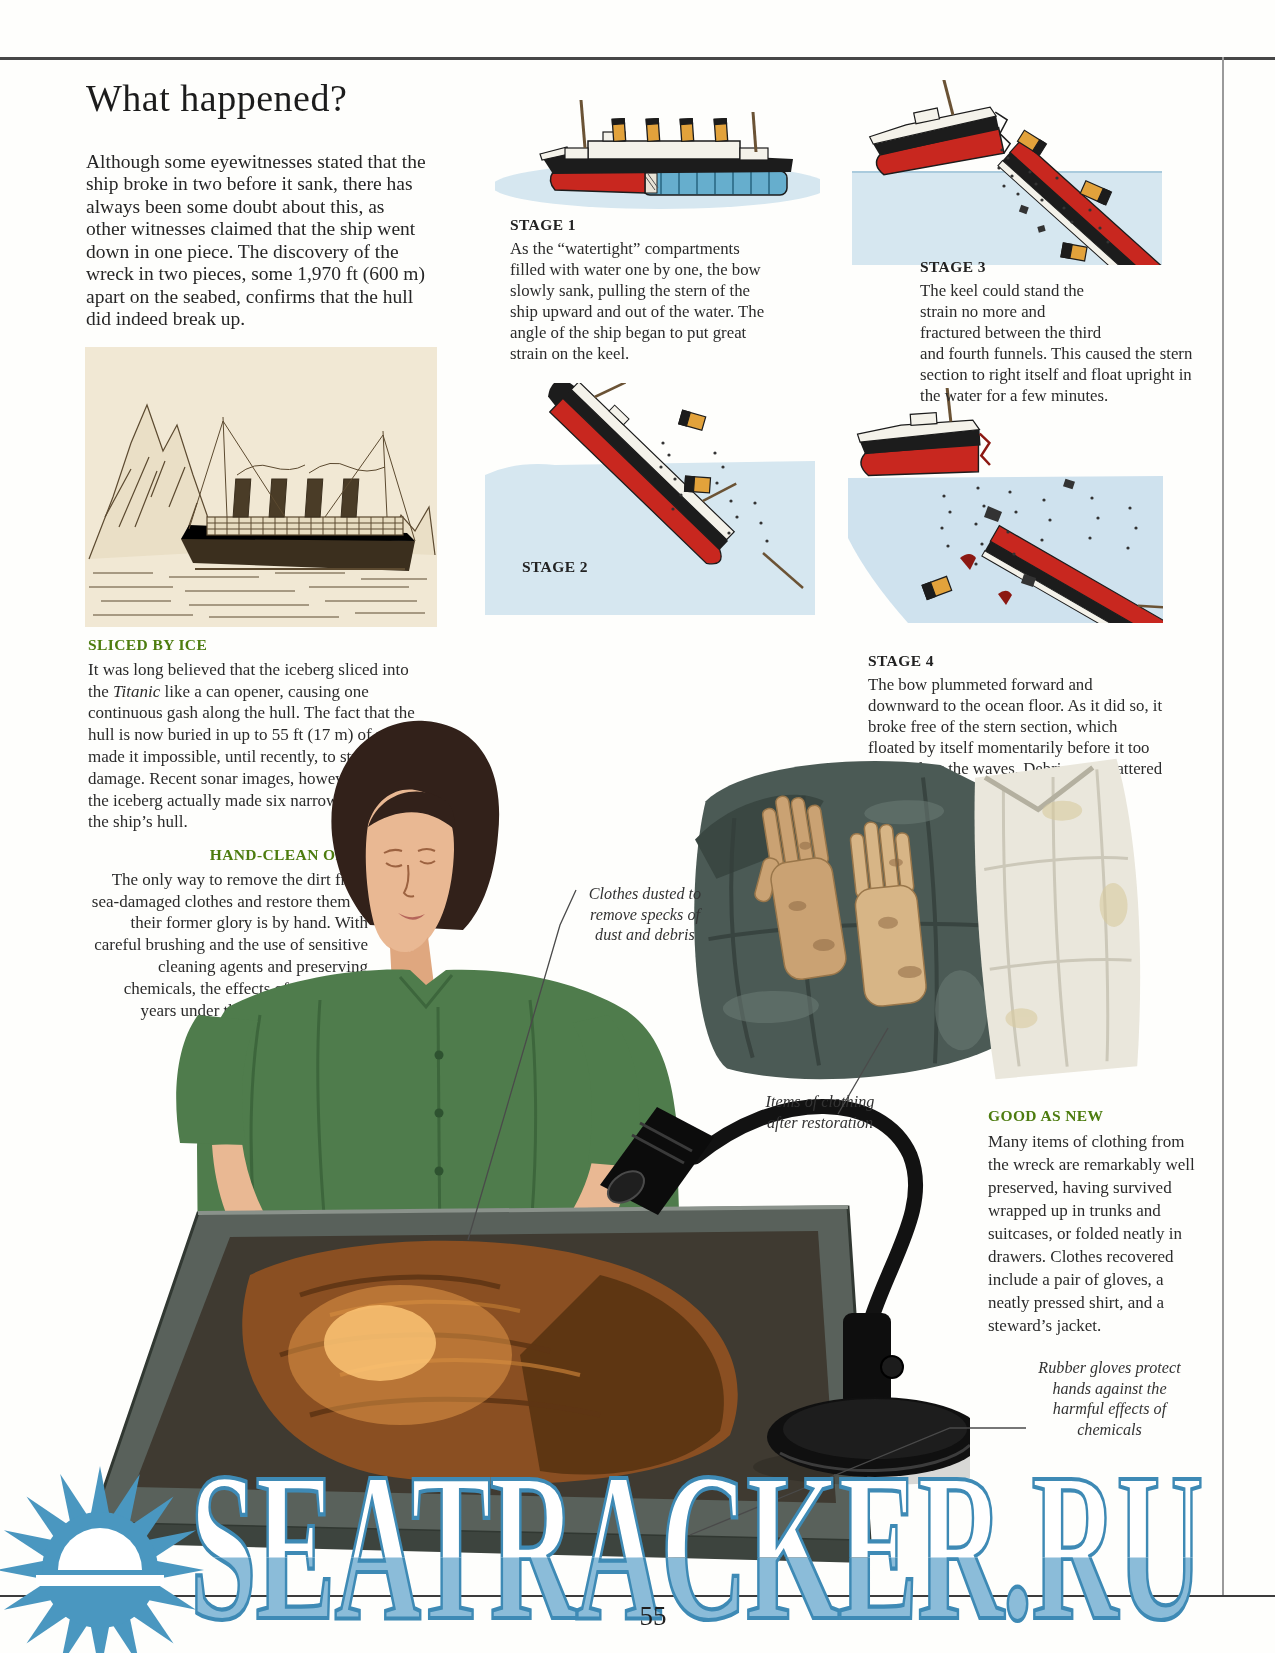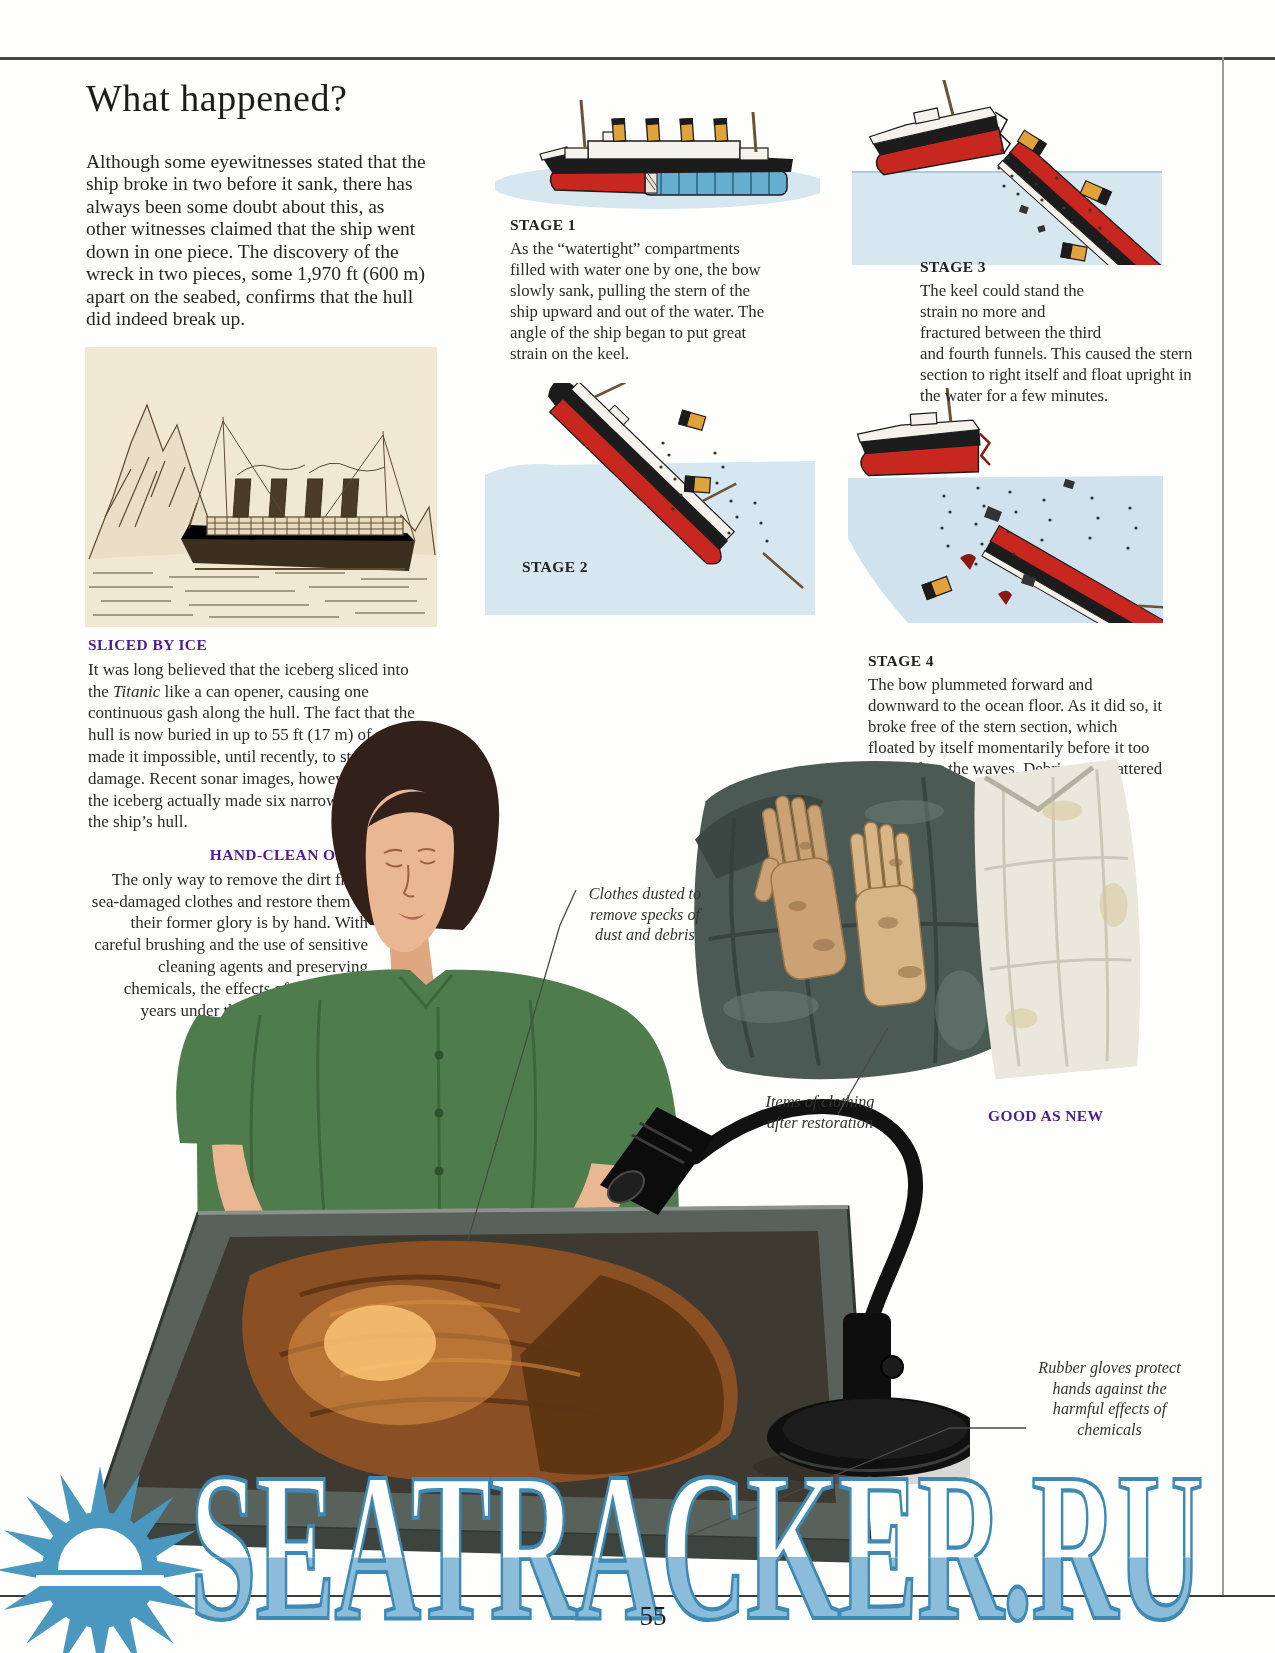--- a/index.html
+++ b/index.html
@@ -11,21 +11,21 @@
 
   .title{position:absolute;left:86px;top:76px;font-size:38px;font-weight:400;color:#1c1c1c;margin:0;letter-spacing:.5px;}
   .intro{position:absolute;left:86px;top:131px;width:342px;font-size:19.5px;line-height:22.5px;color:#262626;}
 
   .stage{position:absolute;font-size:16.8px;line-height:21px;color:#2b2b2b;}
   .stage h3{margin:0 0 3px 0;font-size:15.5px;font-weight:bold;letter-spacing:.4px;color:#222;}
   .stage p{margin:0;}
   .flt{float:right;}
 
   .section{position:absolute;font-size:17px;line-height:21.8px;color:#2b2b2b;}
-  .section h3{margin:0 0 3px 0;font-size:15.5px;font-weight:bold;letter-spacing:.4px;color:#4c1d95;}
+  .section h3{margin:0 0 3px 0;font-size:15.5px;font-weight:bold;letter-spacing:.4px;color:#4d7c0f;}
   .section p{margin:0;}
   .it{font-style:italic;}
 
   .caption{position:absolute;font-style:italic;font-size:16.2px;line-height:20.5px;color:#333;text-align:center;}
 
   .fig{position:absolute;}
   .engraving{background:#f1e8d4;box-shadow:0 0 0 1px #d9cdb4 inset;}
 
   .wm{position:absolute;left:190px;top:1441px;font-weight:bold;font-size:200px;line-height:1;
       white-space:nowrap;letter-spacing:-2px;transform:scale(0.60,1.06);transform-origin:left top;z-index:30;}
@@ -318,20 +318,21 @@
     <p><span>It was long believed that the iceberg sliced into the </span><span class="it">Titanic</span><span> like a can opener, causing one continuous gash along the hull. The fact that the hull is now buried in up to 55 ft (17 m) of mud made it impossible, until recently, to study the damage. Recent sonar images, however, show that the iceberg actually made six narrow incisions in the ship’s hull.</span></p>
   </div>
 
   <div class="section" style="left:88px;top:844px;width:280px;text-align:right;">
     <h3>HAND-CLEAN ONLY</h3>
     <p>The only way to remove the dirt from sea-damaged clothes and restore them to their former glory is by hand. With careful brushing and the use of sensitive cleaning agents and preserving chemicals, the effects of almost 100 years under the sea can slowly be reversed.</p>
   </div>
 
   <div class="section" style="left:988px;top:1104px;width:214px;line-height:23px;">
     <h3>GOOD AS NEW</h3>
+    <p>Many items of clothing from the wreck are remarkably well preserved, having survived wrapped up in trunks and suitcases, or folded neatly in drawers. Clothes recovered include a pair of gloves, a neatly pressed shirt, and a steward’s jacket.</p>
   </div>
 
   <svg class="fig" style="left:678px;top:752px;" width="468" height="338" viewBox="0 0 468 338">
     <g transform="rotate(-2 234 169)">
       <path d="M 32 42 C 70 8 180 0 268 14 L 308 36 L 312 298 C 250 326 120 334 44 310 C 8 280 10 120 32 42 Z" fill="#4b5a55"></path>
       <path d="M 20 80 C 60 40 120 30 150 46 L 120 92 L 40 120 Z" fill="#3a4742"></path>
       <g stroke="#343f3b" stroke-width="4" fill="none" opacity=".8">
         <path d="M 60 60 C 50 140 52 230 70 300"></path>
         <path d="M 130 40 C 122 140 124 230 136 310"></path>
         <path d="M 250 26 C 258 120 260 220 252 312"></path>

